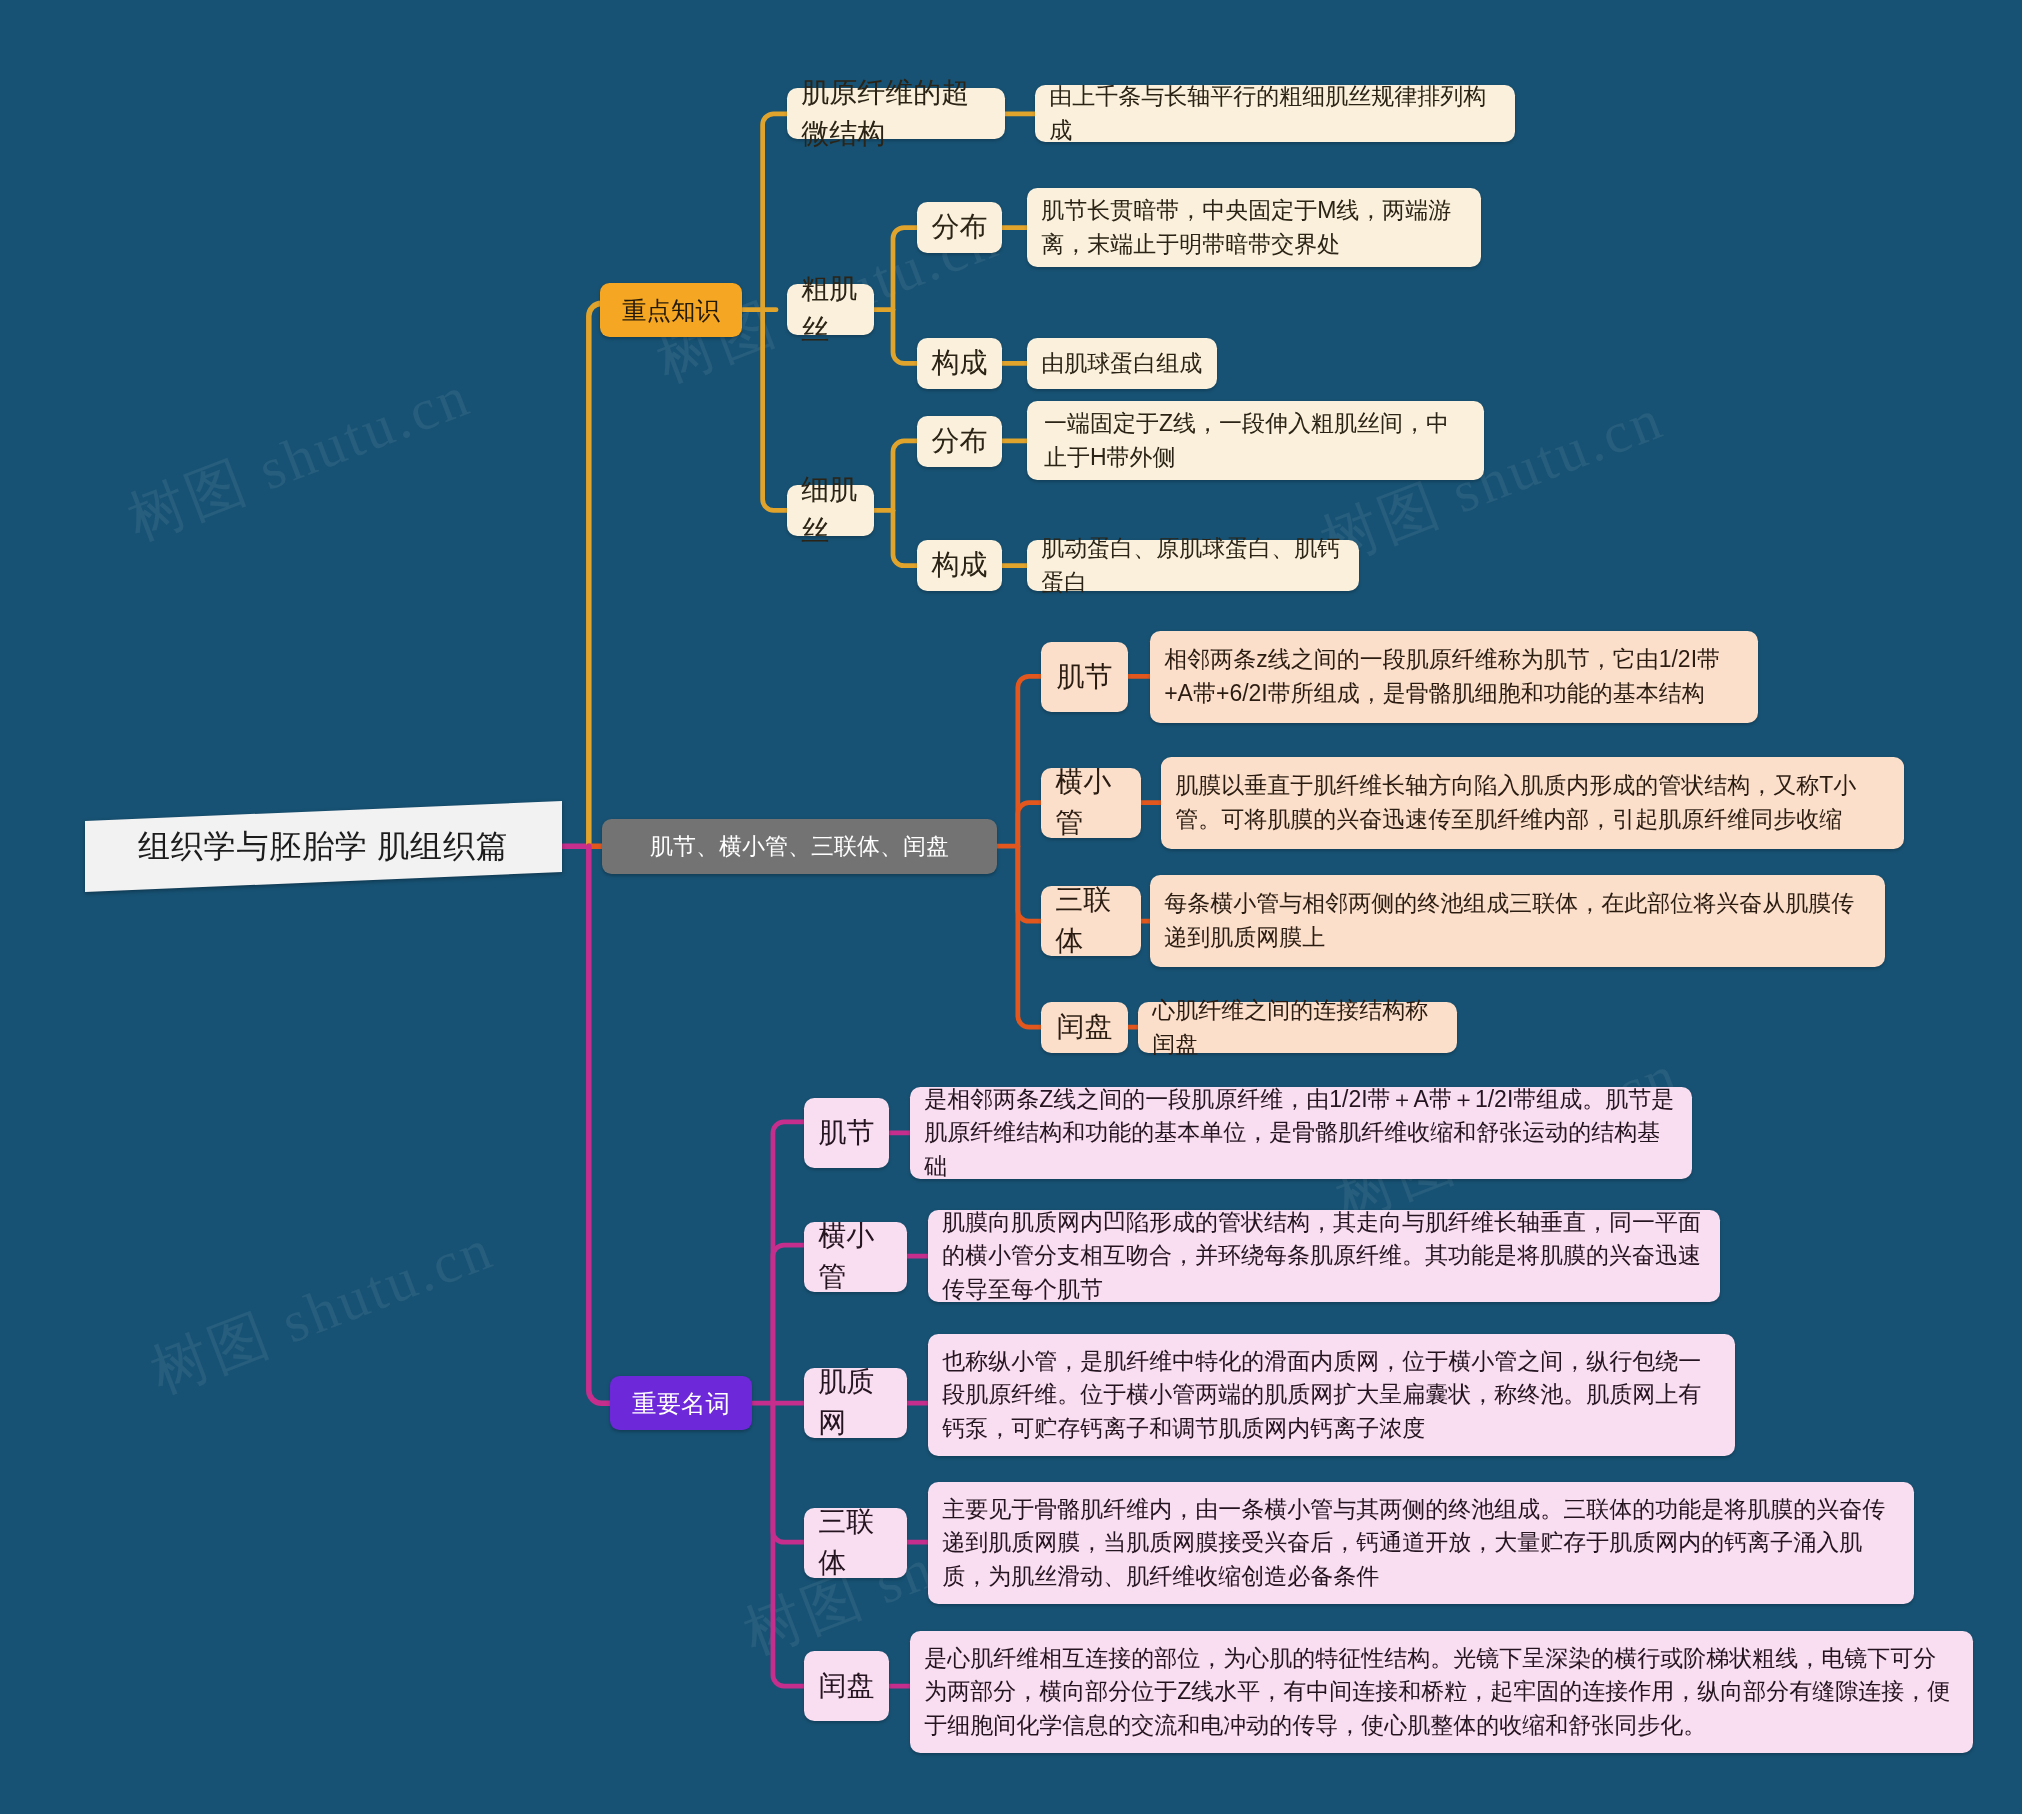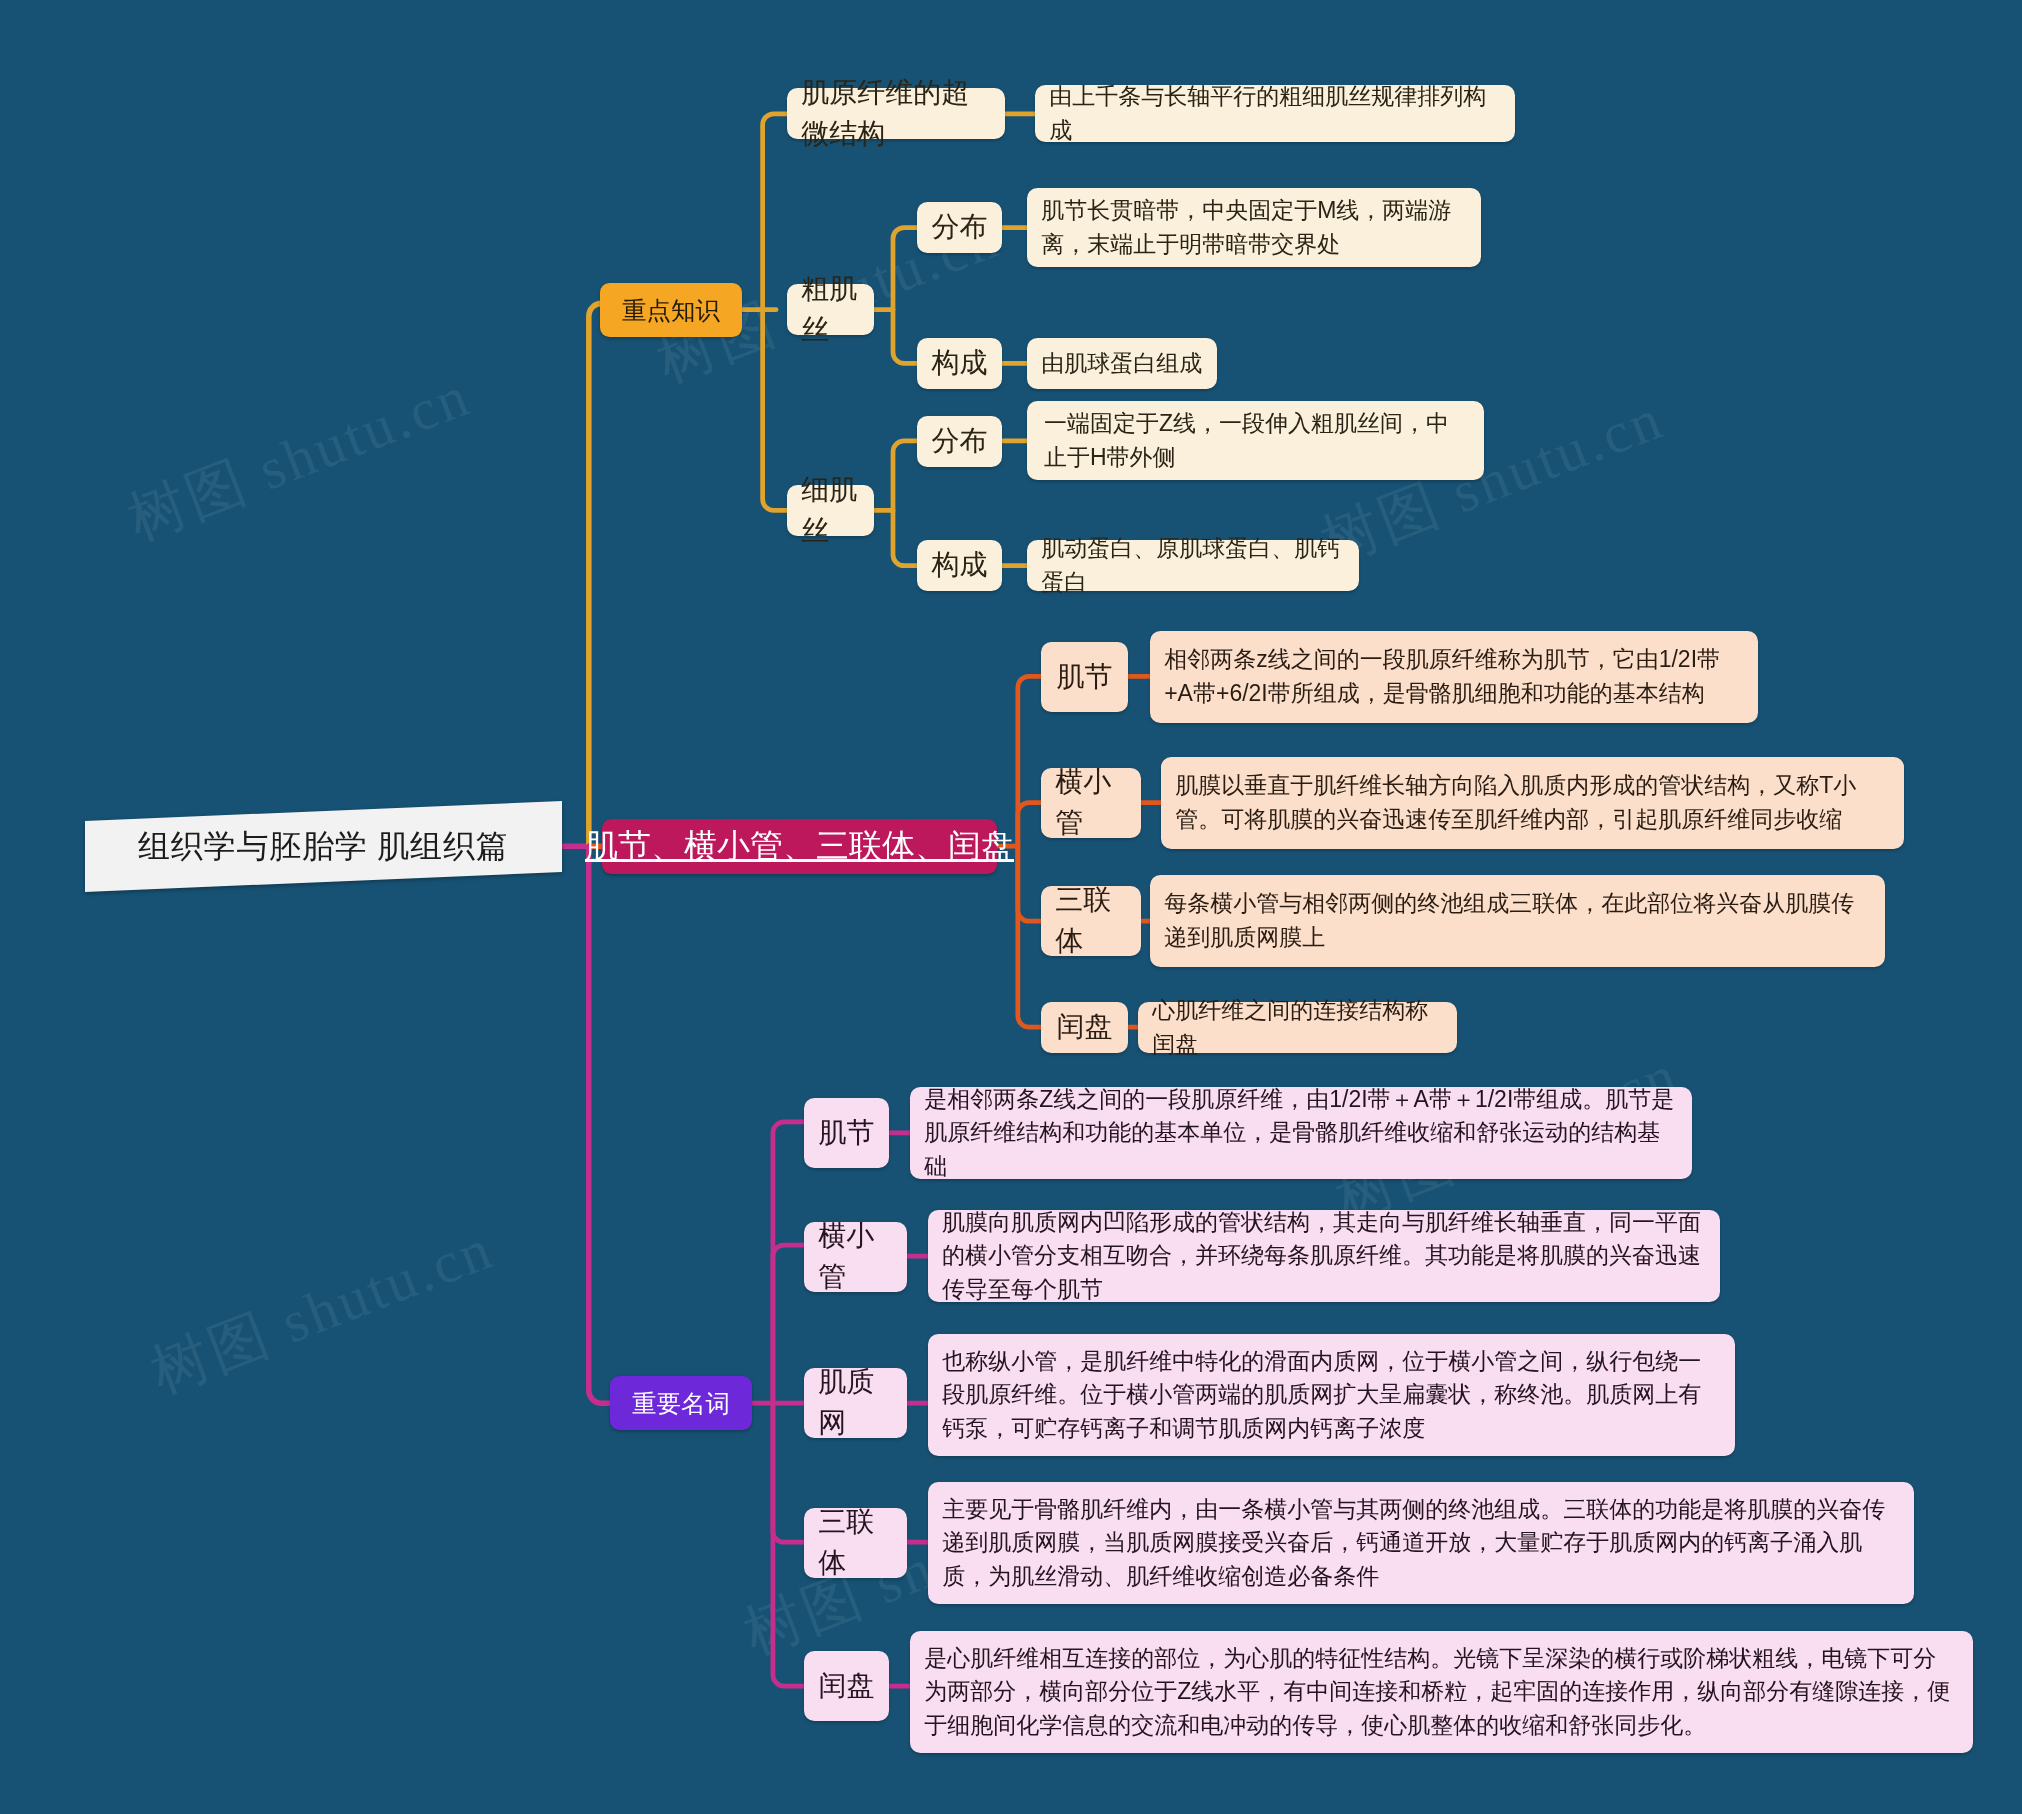--- a/index.html
+++ b/index.html
@@ -68,21 +68,21 @@
     border-radius: 9.5px;
     display: flex;
     align-items: center;
     justify-content: center;
     padding: 0 8px;
     box-sizing: border-box;
     white-space: nowrap;
     box-shadow: 0 1.6px 3.2px rgba(0,0,0,0.25);
   }
   .pill-amber { background: #F5A623; color: #231a09; font-size: 24.5px; }
-  .pill-orange { background: #be185d; color: #ffffff; font-size: 33px; text-decoration: underline; }
+  .pill-orange { background: #737373; color: #ffffff; font-size: 23px; }
   .pill-magenta { background: #6d28d9; color: #ffffff; font-size: 24.5px; }
 
   
   .node {
     position: absolute;
     border-radius: 10.3px;
     box-sizing: border-box;
     display: flex;
     align-items: center;
     box-shadow: 0 1.6px 3.2px rgba(0,0,0,0.22);

